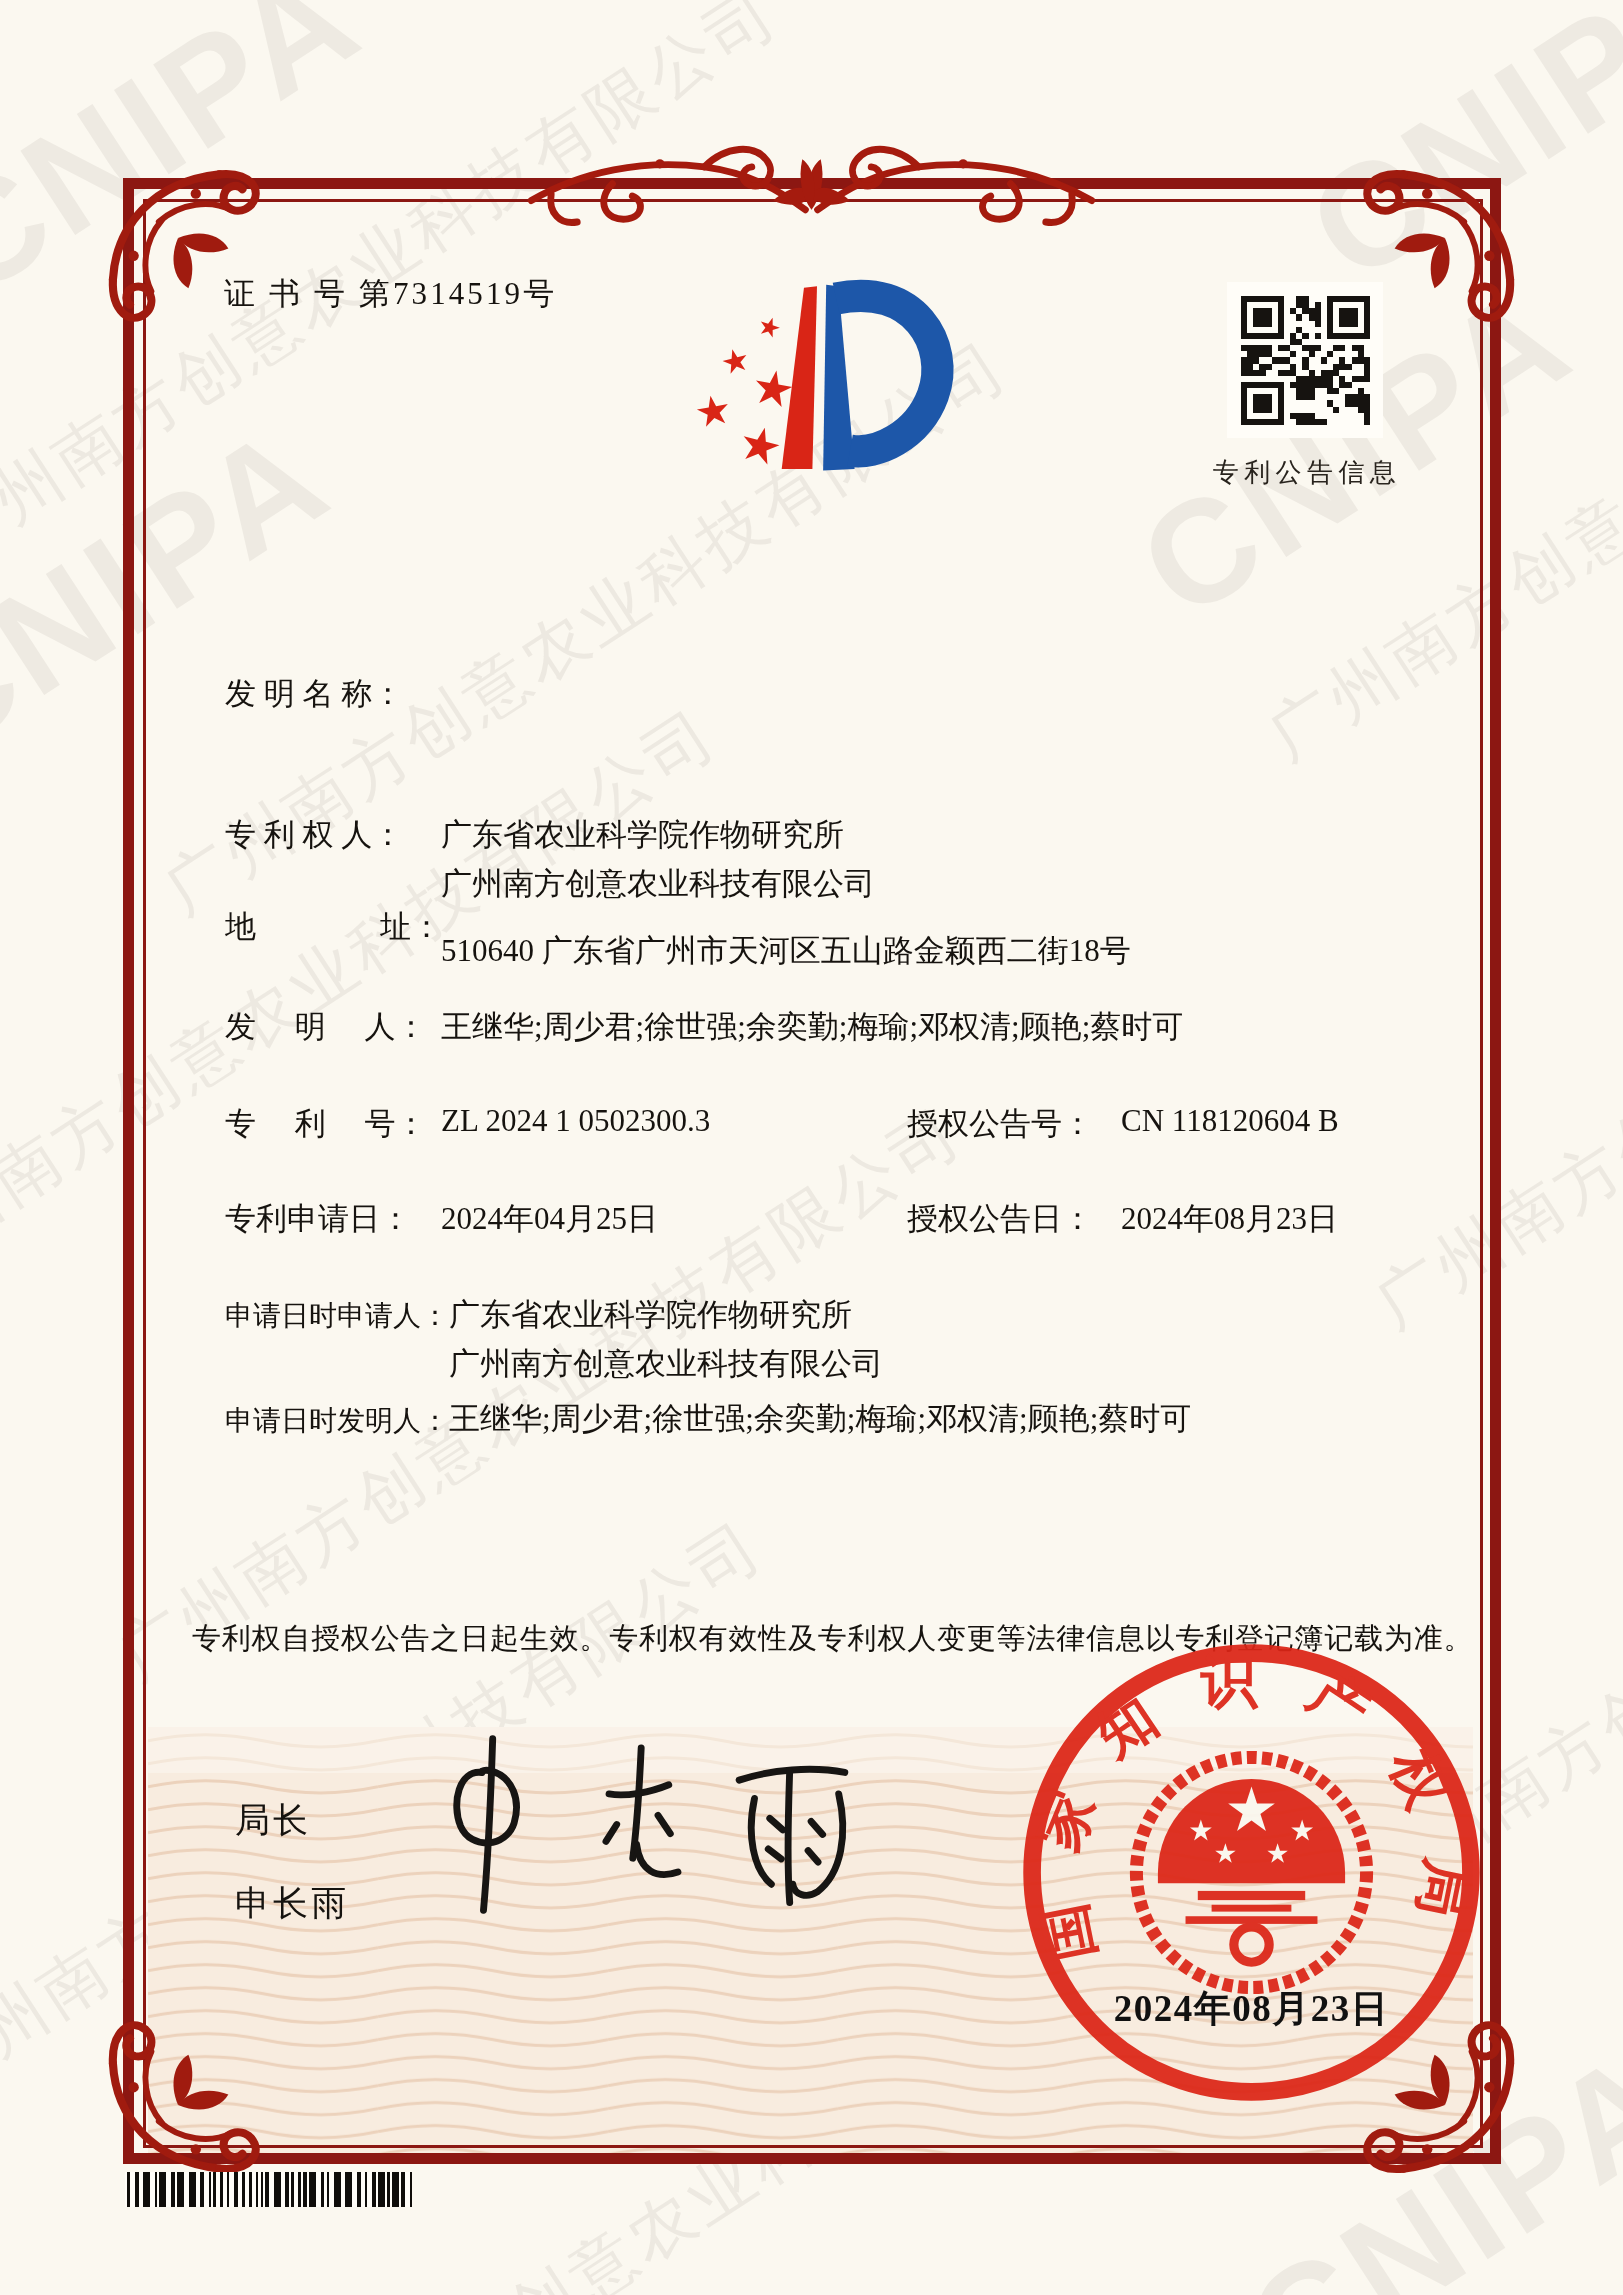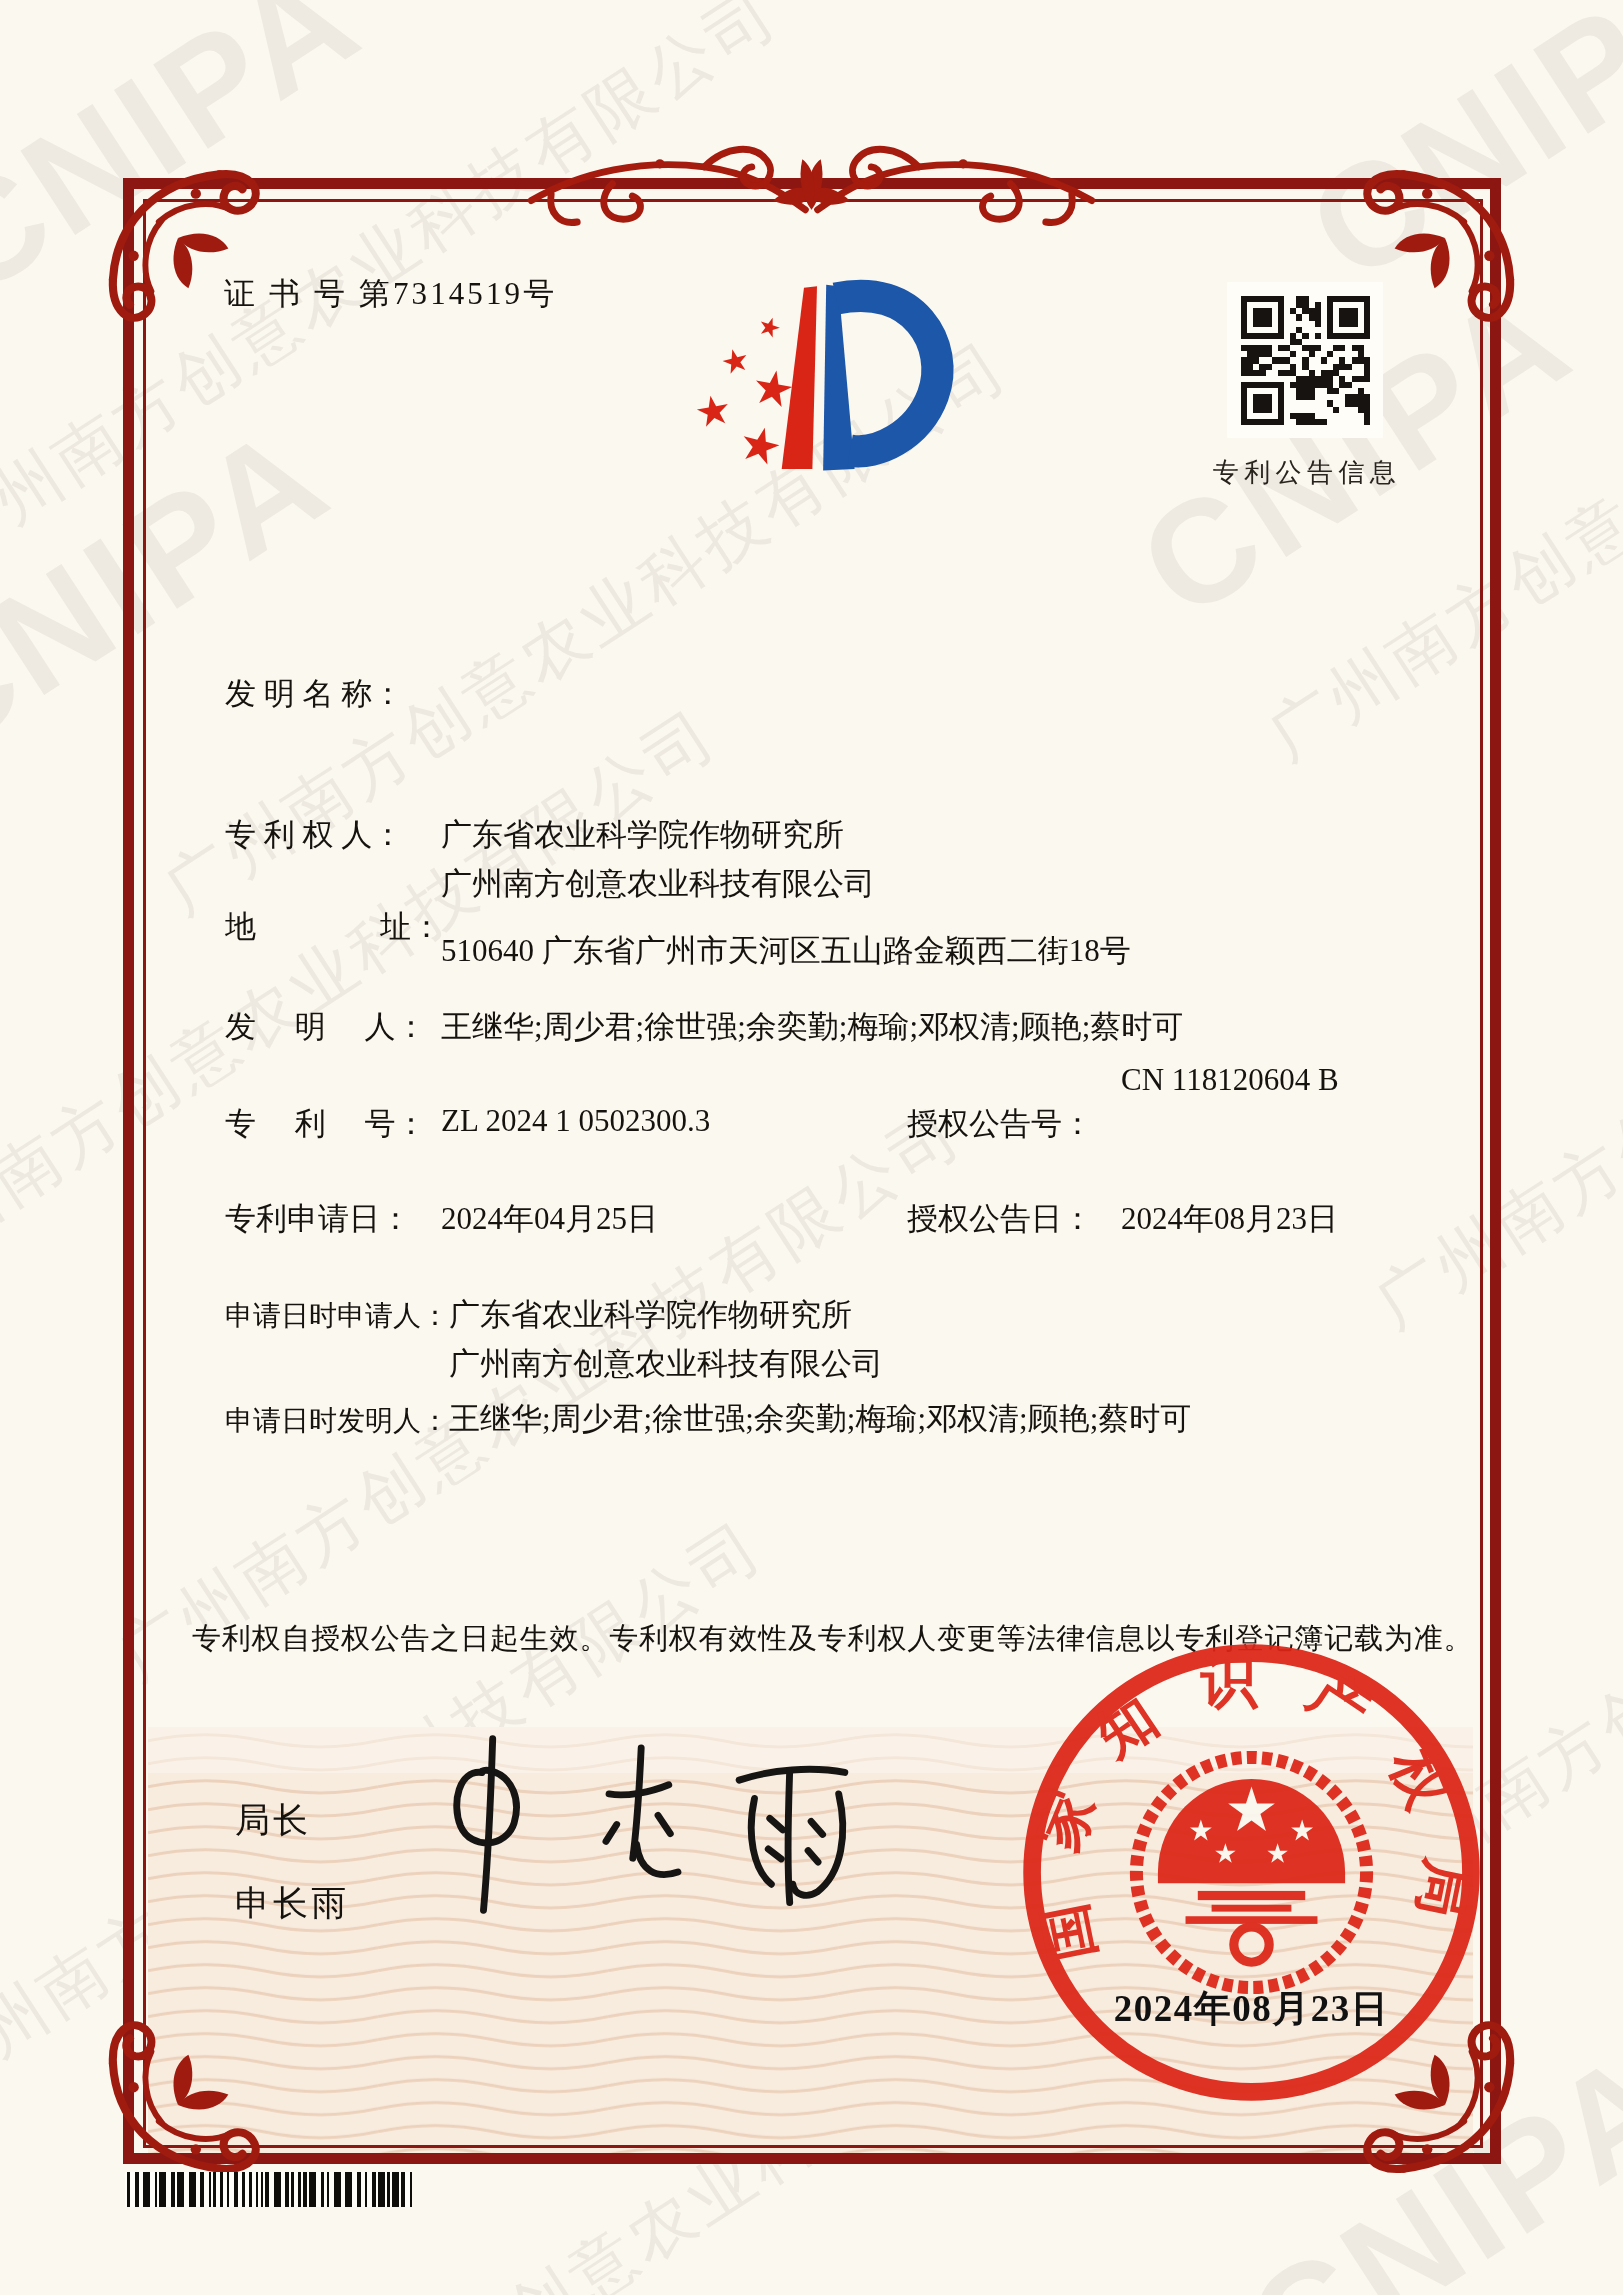--- a/index.html
+++ b/index.html
@@ -442,21 +442,21 @@
   <div class="row" style="top:1006px">
     <span class="lab">发　 明　 人：</span>
   </div>
   <div class="val" style="left:441px;top:1006px">王继华;周少君;徐世强;余奕勤;梅瑜;邓权清;顾艳;蔡时可</div>
 
   <div class="row" style="top:1103px">
     <span class="lab">专　 利　 号：</span>
   </div>
   <div class="val" style="left:441px;top:1103px">ZL 2024 1 0502300.3</div>
   <div class="rlab" style="top:1103px">授权公告号：</div>
-  <div class="rval" style="top:1062px">CN 118120604 B</div>
+  <div class="rval" style="top:1103px">CN 118120604 B</div>
 
   <div class="row" style="top:1198px">
     <span class="lab">专利申请日：</span>
   </div>
   <div class="val" style="left:441px;top:1198px">2024年04月25日</div>
   <div class="rlab" style="top:1198px">授权公告日：</div>
   <div class="rval" style="top:1198px">2024年08月23日</div>
 
   <div class="row smlab" style="top:1297px">
     <span class="lab">申请日时申请人：</span>

